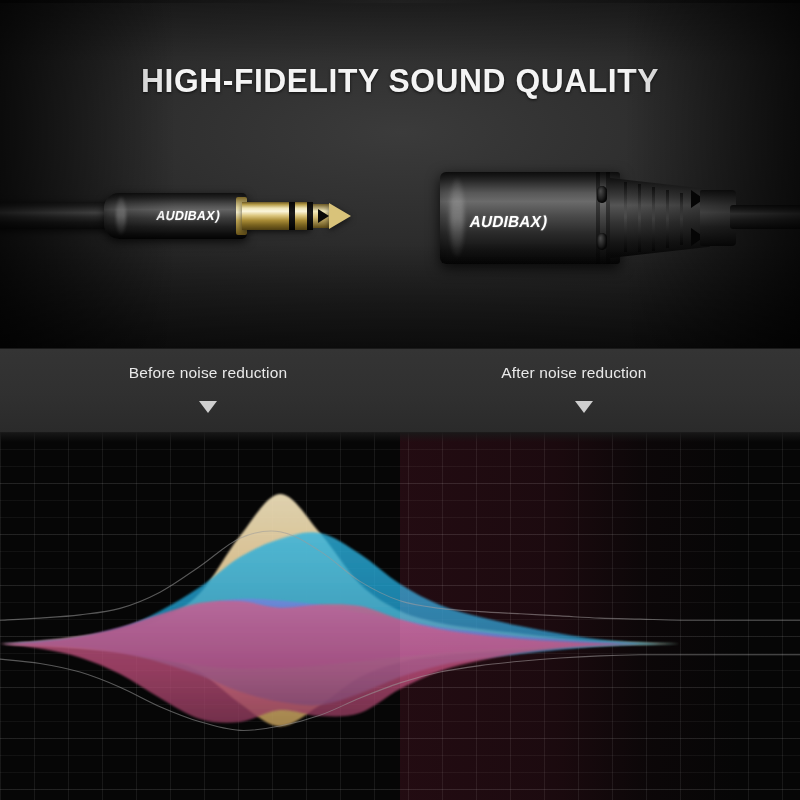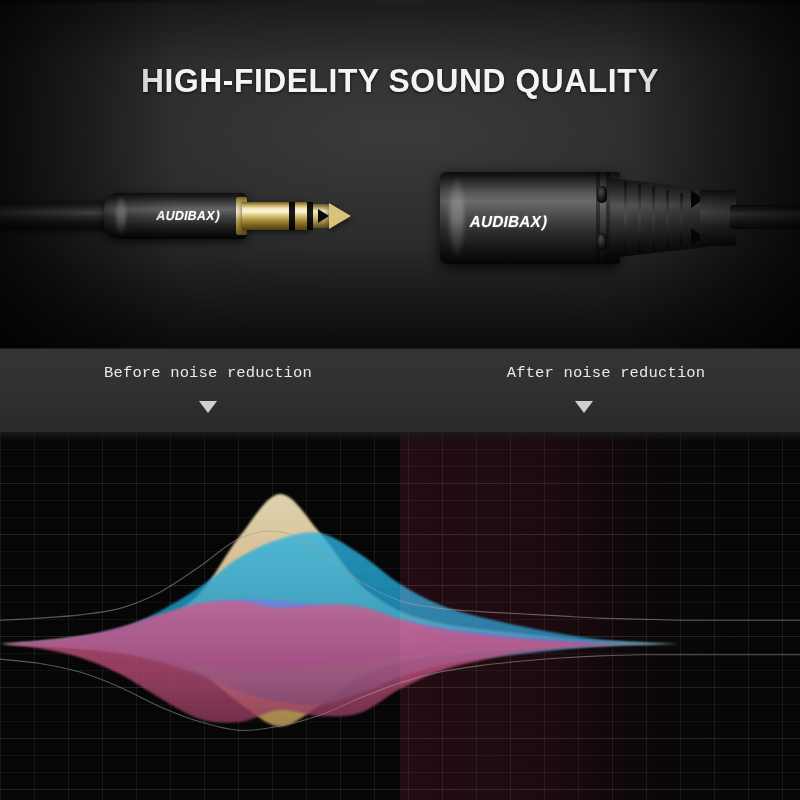--- a/index.html
+++ b/index.html
@@ -194,29 +194,28 @@
   .brandmark.big{font-size:16px;}
   .brandmark .wv{
     display:inline-block;margin-left:1px;letter-spacing:-1px;
   }
 
   
   .labelband{
     position:absolute;left:0;top:348px;width:800px;height:84px;
     background:linear-gradient(to bottom,#343434 0%,#303030 55%,#2a2a2a 100%);
     border-top:1px solid #1a1a1a;
-    font-family:Liberation Mono, monospace;
   }
   .lbl{
     position:absolute;top:15px;
     color:#e9e9e9;font-size:15.5px;letter-spacing:.15px;
     text-align:center;white-space:nowrap;
   }
   .lbl-before{left:82px;width:252px;}
-  .lbl-after{left:480px;width:252px;}
+  .lbl-after{left:448px;width:252px;}
   .tri{
     position:absolute;top:52px;width:0;height:0;
     border-left:9px solid transparent;
     border-right:9px solid transparent;
     border-top:12px solid #cfcfcf;
   }
   .tri-before{left:199px;}
   .tri-after{left:575px;}
 
   

